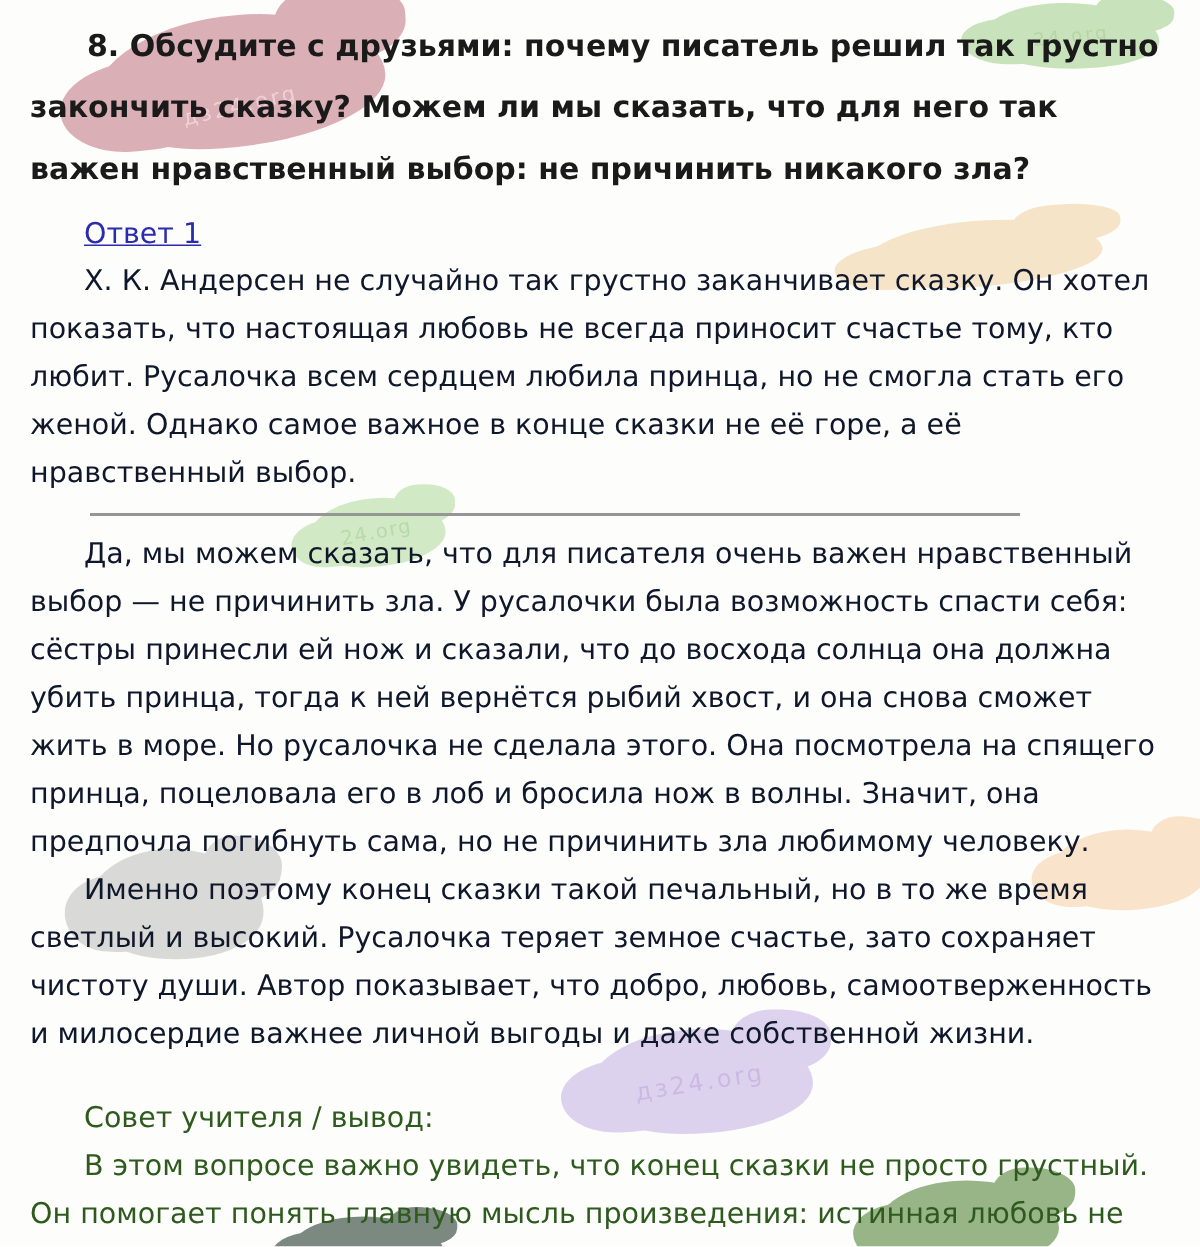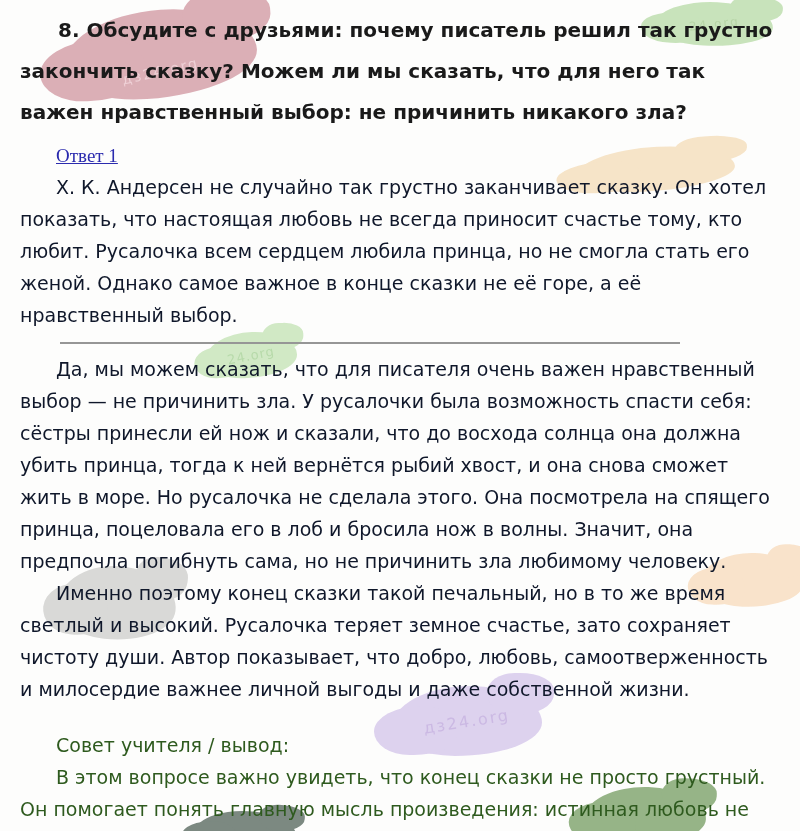--- a/index.html
+++ b/index.html
@@ -66,21 +66,20 @@
     font-size: 20px;
     font-weight: bold;
     line-height: 41px;
     color: #1a1a1a;
   }
   .answer-label {
     margin: 8px 0 0 36px;
     font-size: 19px;
     line-height: 30px;
     color: #2b2bae;
-    font-family: Liberation Serif, serif;
   }
   .answer-label span { text-decoration: underline; }
   .para {
     margin: 0;
     text-indent: 36px;
     font-size: 19px;
     line-height: 32px;
     text-align: left;
   }
   .blue  { color: #0f172a; }

